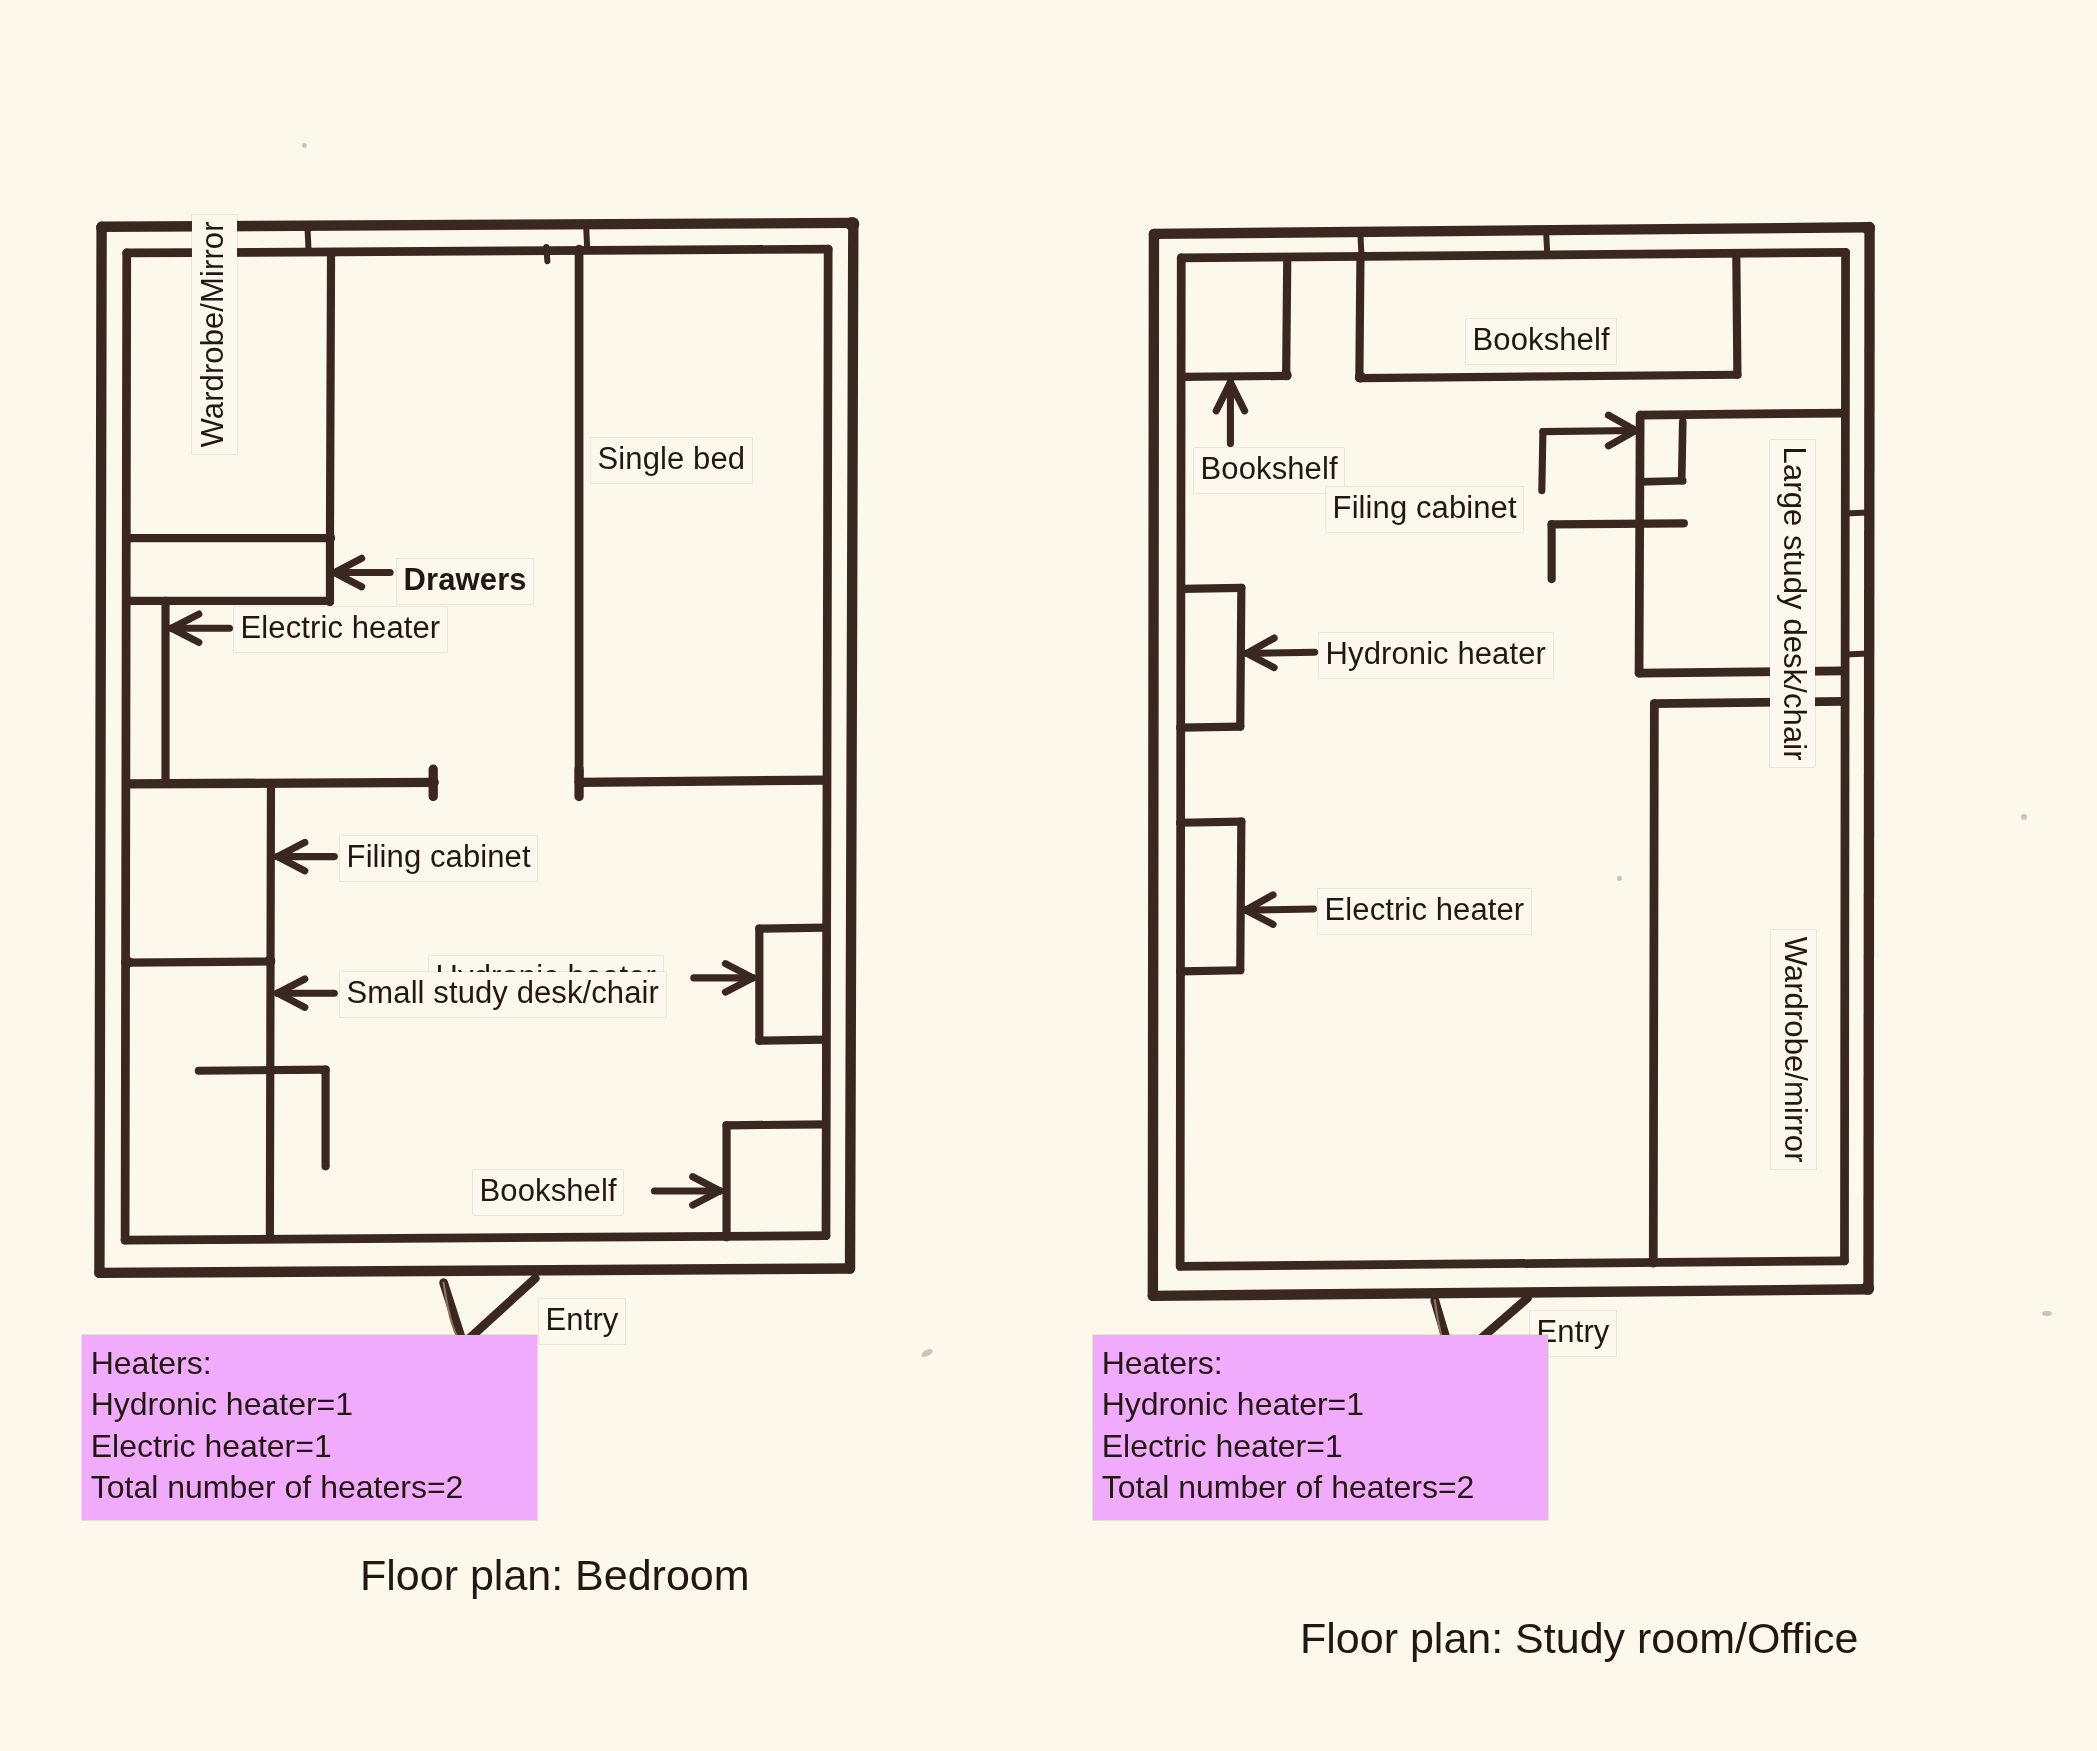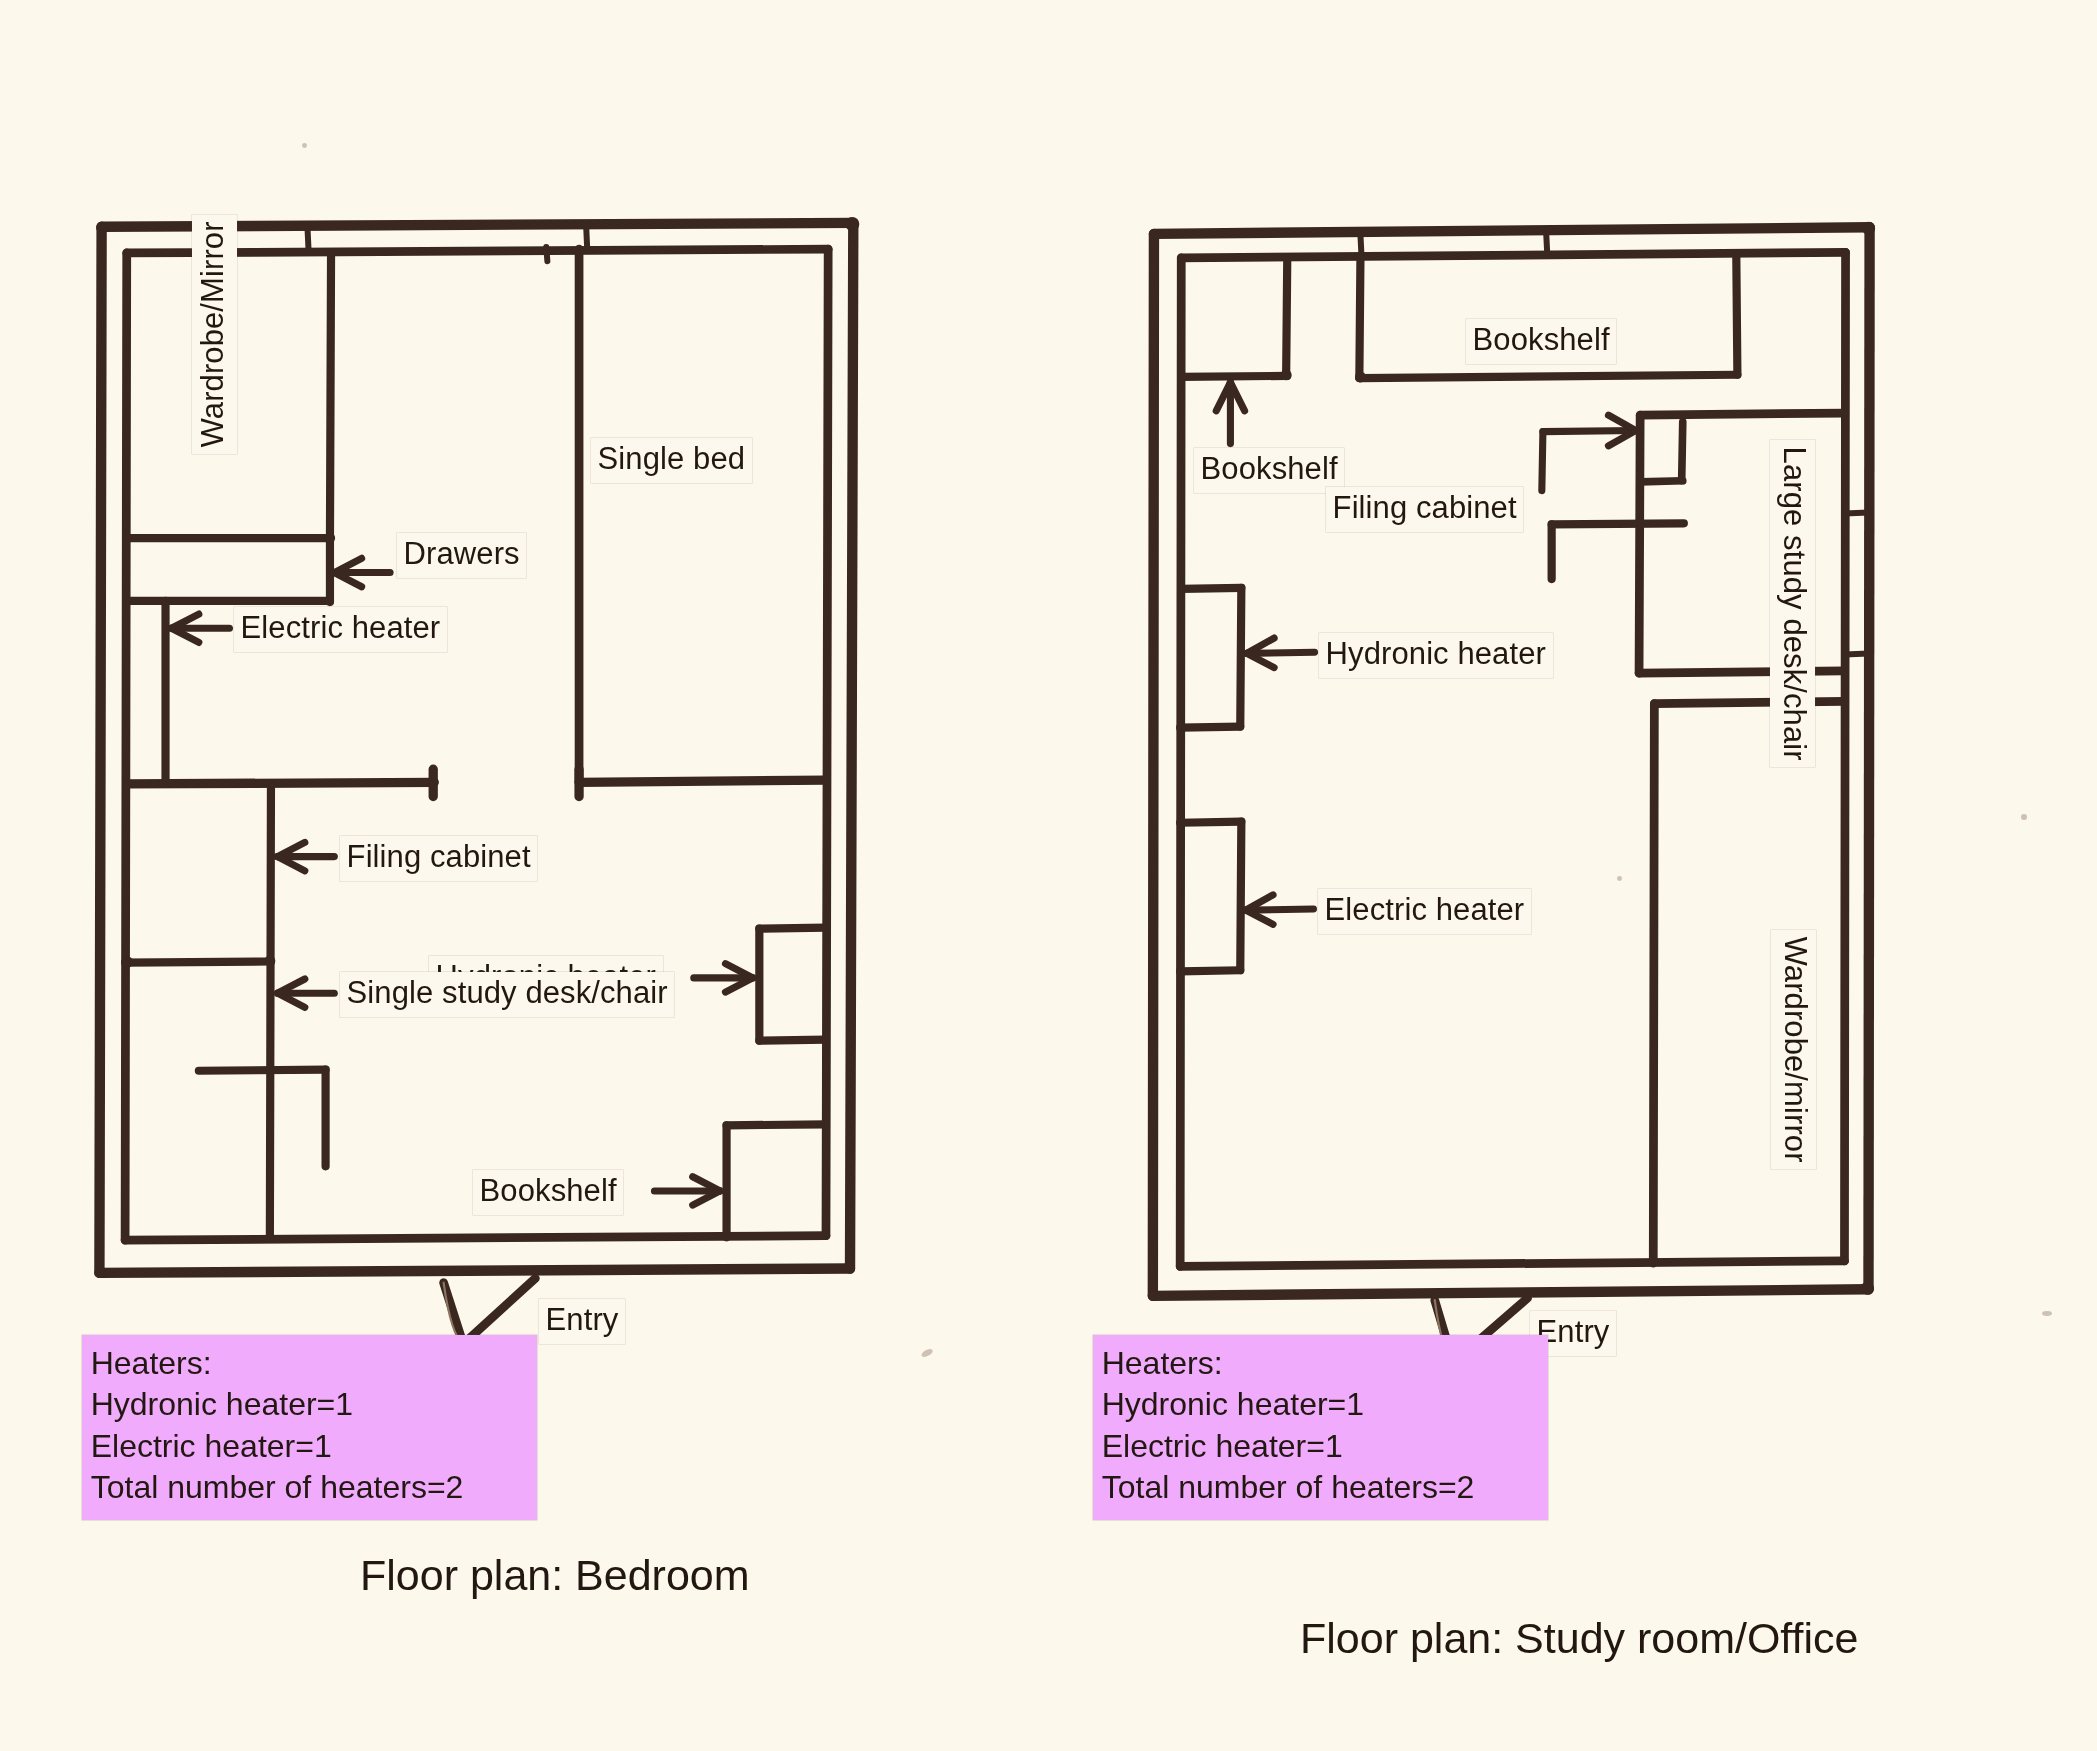--- a/index.html
+++ b/index.html
@@ -190,29 +190,29 @@
           <path d="M1318 2180 L1268 2154"></path>
           <path d="M1318 2180 L1268 2206"></path>
         </g>
       </g>
     </svg>
 
     <div class="lbl rot-ccw" style="left:192px; top:454px; transform:rotate(-90deg);">Wardrobe/Mirror</div>
 
     <div class="lbl" style="left:591px; top:398px;margin-top:40px;">Single bed</div>
 
-    <div class="lbl" style="left:397px; top:533px;">Drawers</div>
+    <div class="lbl" style="left:397px; top:559px;font-weight:bold;">Drawers</div>
 
     <div class="lbl" style="left:234px; top:607px;">Electric heater</div>
 
     <div class="lbl" style="left:340px; top:836px;">Filing cabinet</div>
 
     <div class="lbl" style="left:429px; top:956px;">Hydronic heater</div>
 
-    <div class="lbl" style="left:340px; top:972px;">Single study desk/chair</div>
+    <div class="lbl" style="left:340px; top:972px;">Small study desk/chair</div>
 
     <div class="lbl" style="left:473px; top:1170px;">Bookshelf</div>
 
     <div class="lbl" style="left:539px; top:1299px;">Entry</div>
 
     <div class="legend" style="left:82px; top:1335px; width:432px;">
       <div>Heaters:</div>
       <div>Hydronic heater=1</div>
       <div>Electric heater=1</div>
       <div>Total number of heaters=2</div>

